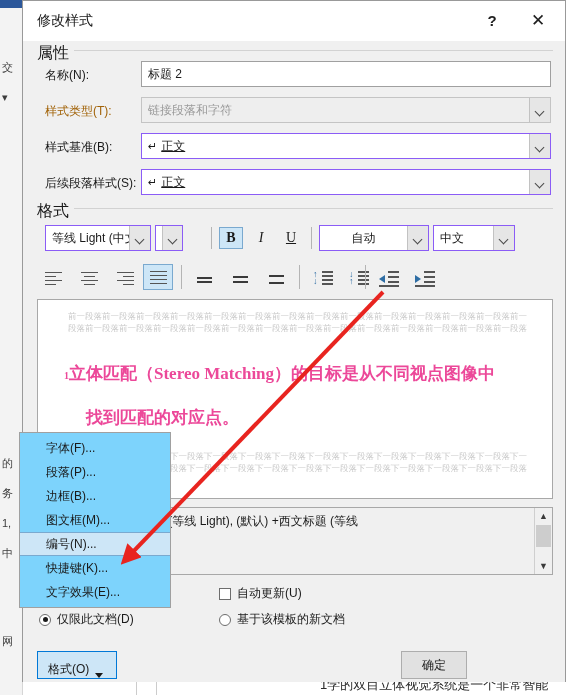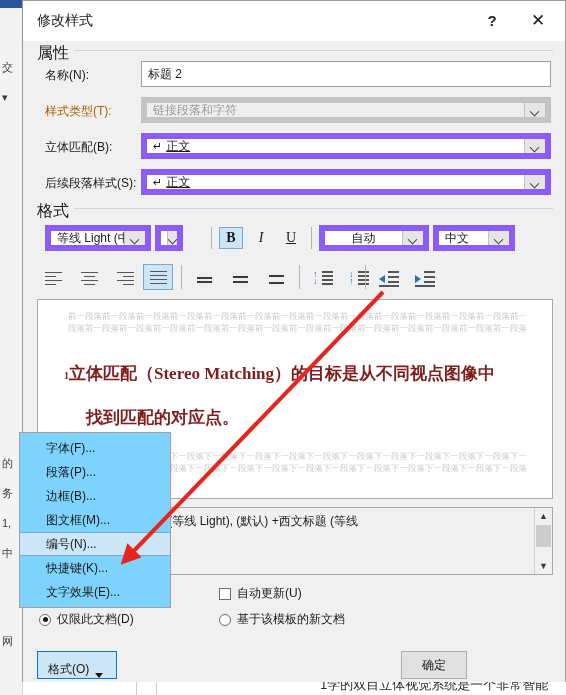--- a/index.html
+++ b/index.html
@@ -153,21 +153,21 @@
     color: #1a1a1a;
     padding: 0 6px;
     display: flex;
     align-items: center;
     overflow: hidden;
     white-space: nowrap;
   }
   .combo {
     position: absolute;
     background: #ffffff;
-    border: 6px solid #8b5cf6;
+    border: 1px solid #8b5cf6;
     box-sizing: border-box;
     display: flex;
     align-items: center;
   }
   .combo.disabled { background: #eeeeee; border-color: #c4c4c4; }
   .combo-value {
     flex: 1;
     font-size: 12px;
     color: #1a1a1a;
     padding-left: 6px;
@@ -283,21 +283,21 @@
     line-height: 12px;
     letter-spacing: 0px;
     white-space: normal;
     word-break: break-all;
   }
   .sample-line {
     position: absolute;
     font-family: "Liberation Serif", "DejaVu Serif", serif;
     font-weight: bold;
     font-size: 17px;
-    color: #7f1d1d;
+    color: #ec4899;
     white-space: nowrap;
   }
   .sample-num {
     font-size: 10px;
     vertical-align: baseline;
   }
 
   
   .descbox {
     position: absolute;
@@ -489,21 +489,21 @@
         <span>样式类型(T):</span>
       </div>
       <div class="combo disabled" style="left:118px; top:56px; width:410px; height:26px;">
         <div class="combo-value">链接段落和字符</div>
         <div class="combo-arrow">
             <span class="chev"></span>
           </div>
       </div>
 
       <div class="field-label" style="left:22px; top:98px;">
-        <span>立体匹配(B):</span>
+        <span>样式基准(B):</span>
       </div>
       <div class="combo" style="left:118px; top:92px; width:410px; height:26px;">
         <div class="combo-value">
           <span class="pilcrow">↵</span><span class="uline">正文</span>
         </div>
         <div class="combo-arrow">
             <span class="chev"></span>
           </div>
       </div>
 

